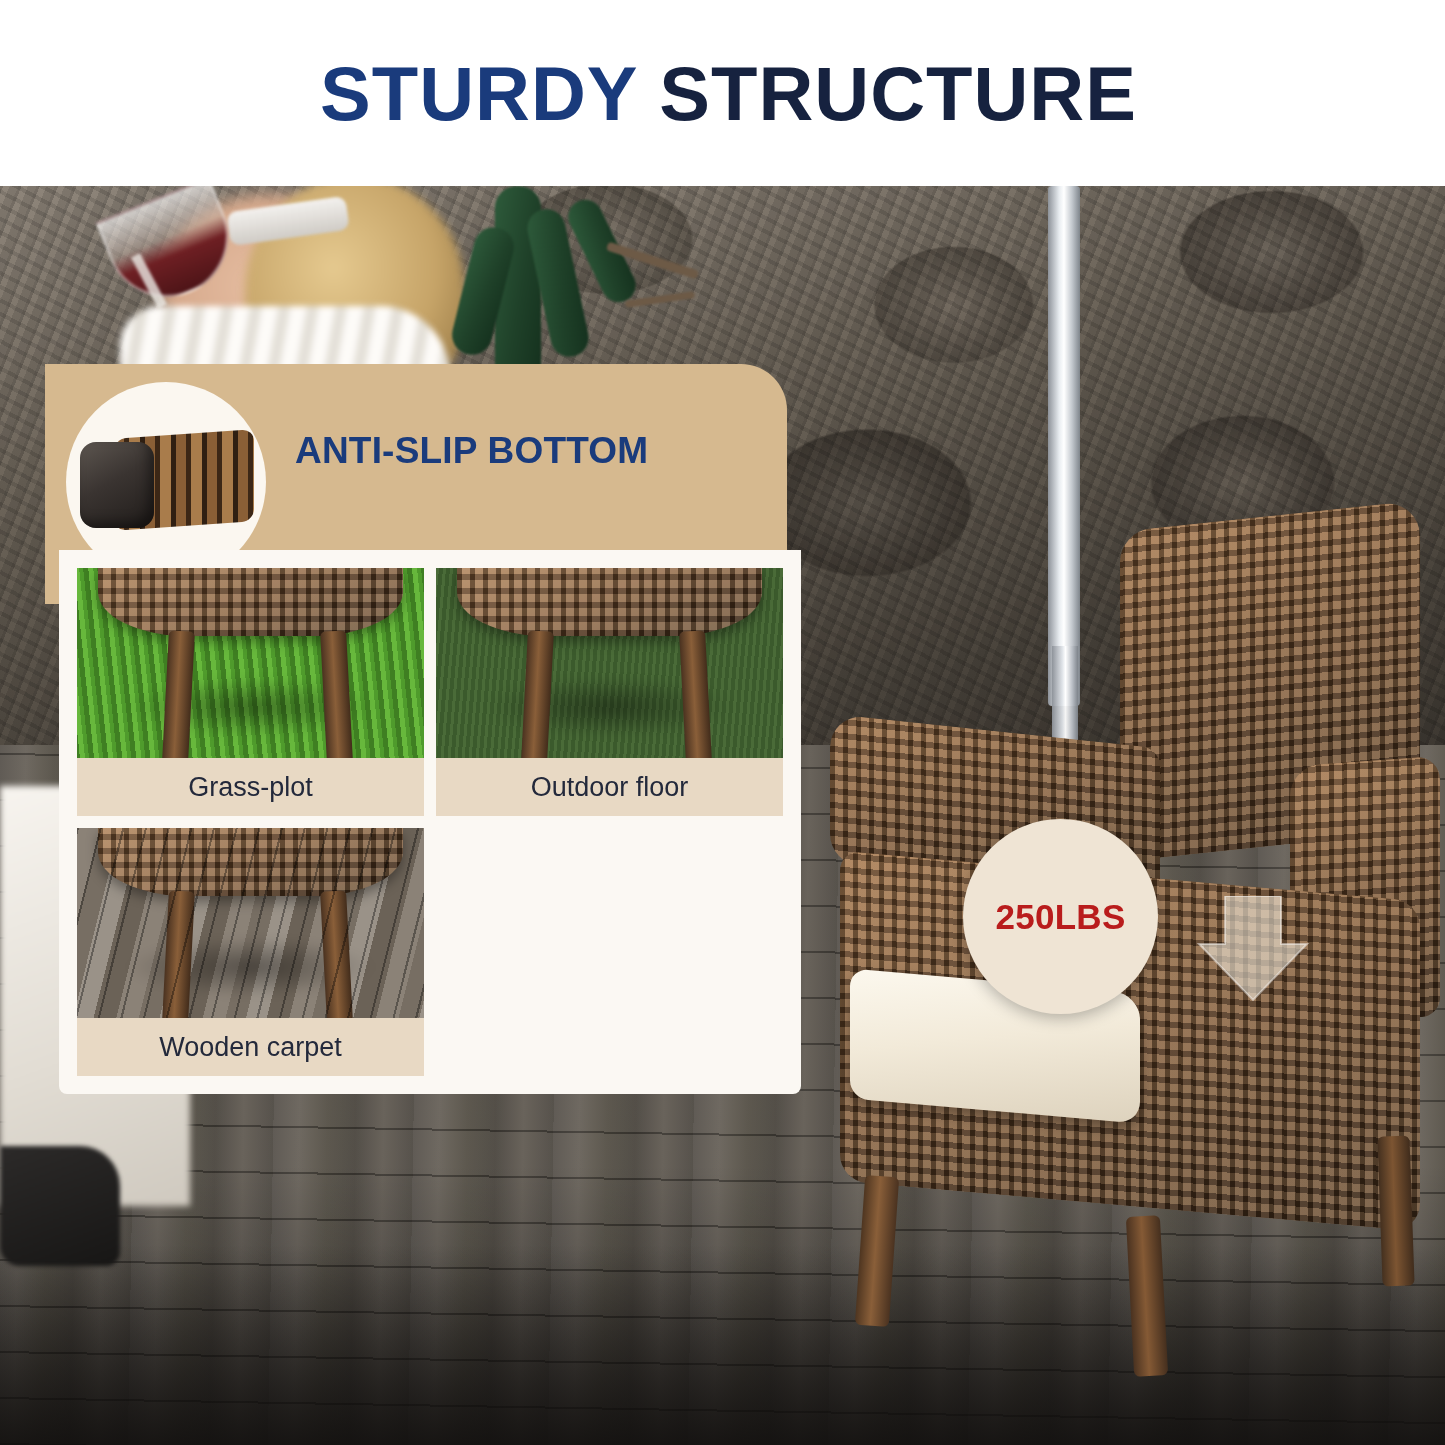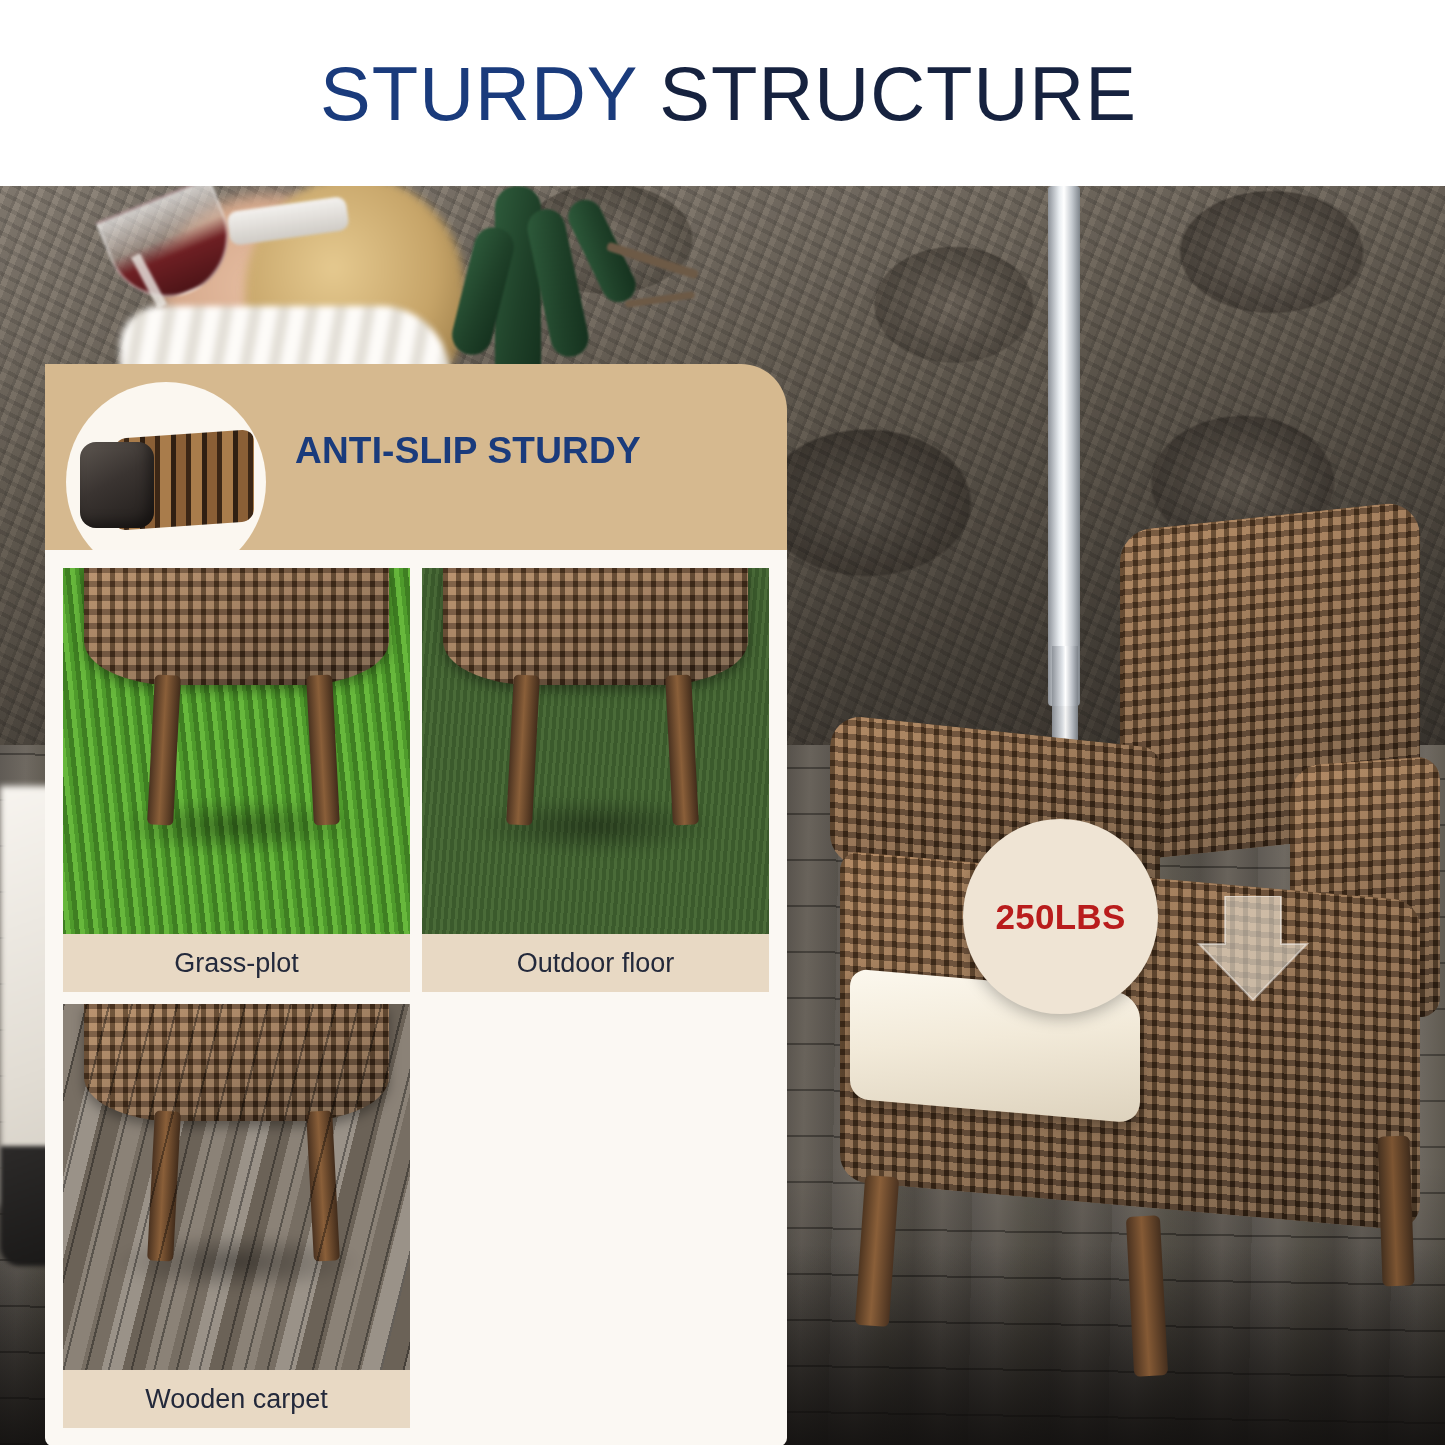--- a/index.html
+++ b/index.html
@@ -24,21 +24,21 @@
     left: 0; top: 0;
     width: 1445px;
     height: 186px;
     background: #ffffff;
     display: flex;
     align-items: center;
     justify-content: center;
   }
   .header-title {
     font-size: 76px;
-    font-weight: normal;
+    font-weight: bold;
     letter-spacing: 1px;
     color: #16223f;
     white-space: nowrap;
     margin-left: 12px;
   }
   .header-title .hl {
     color: #1a3b7c;
   }
 
   
@@ -393,23 +393,23 @@
     letter-spacing: 0.2px;
   }
   .panel-sub {
     margin-top: 10px;
     font-size: 27px;
     color: #1f2b47;
   }
 
   .grid-card {
     position: absolute;
-    left: 0; top: 186px;
+    left: 14px; top: 186px;
     width: 742px;
-    height: 896px;
+    height: 544px;
     background: #fbf8f3;
     border-radius: 0 0 8px 8px;
     padding: 18px;
     box-sizing: border-box;
   }
   .grid {
     display: grid;
     grid-template-columns: 1fr 1fr;
     grid-template-rows: 1fr 1fr;
     gap: 12px;
@@ -577,21 +577,21 @@
       <div class="panel-banner"></div>
 
       <div class="panel-circle">
         <div class="foot-pad">
           <div class="ridges"></div>
           <div class="cap"></div>
         </div>
       </div>
 
       <div class="panel-text">
-        <div class="panel-title">ANTI-SLIP STURDY</div>
+        <div class="panel-title">ANTI-SLIP BOTTOM</div>
       </div>
 
       <div class="grid-card">
         <div class="grid">
 
           <div class="cell">
             <div class="cell-img bg-grass">
               <div class="shadow-blob"></div>
               <div class="frag">
                 <div class="bar"></div>

